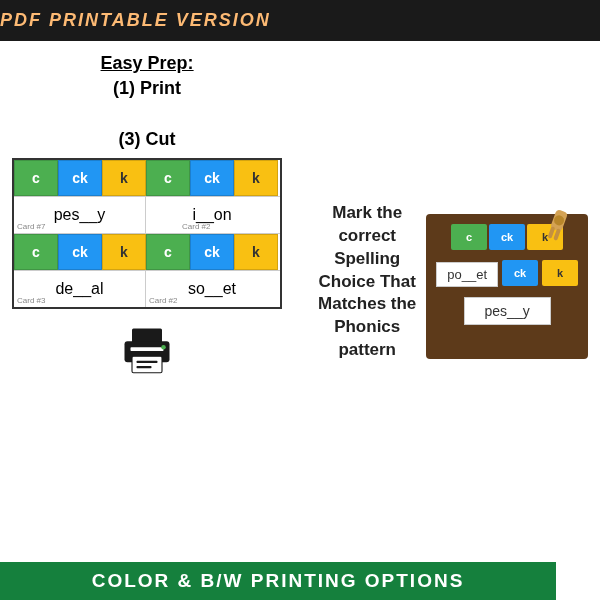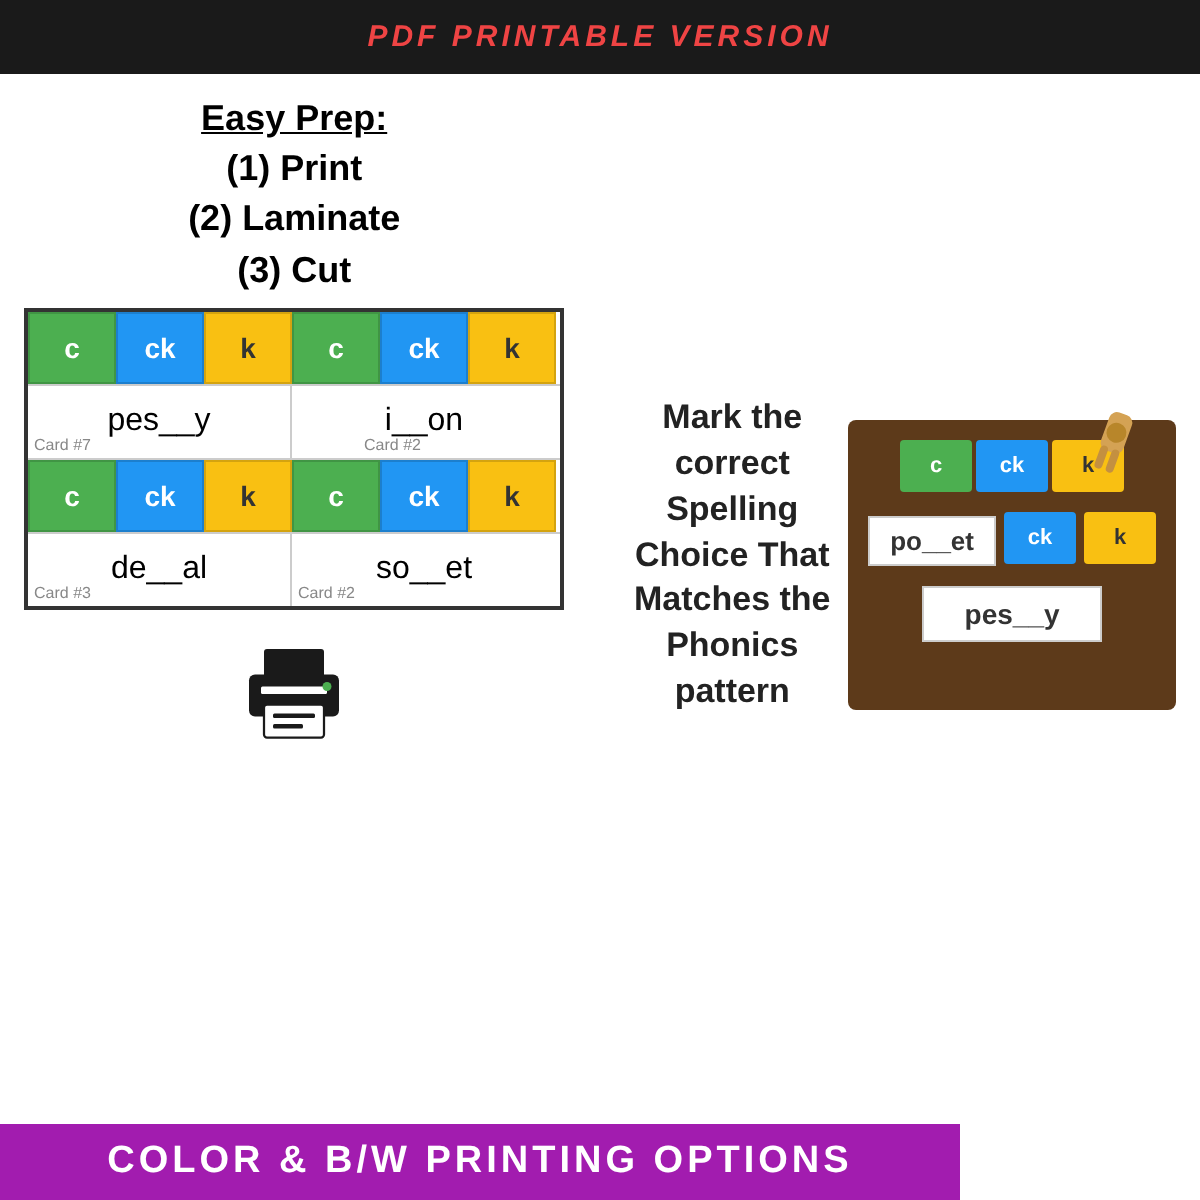--- a/index.html
+++ b/index.html
@@ -7,24 +7,24 @@
       width: 600px;
       height: 600px;
       overflow: hidden;
       font-family: Arial, sans-serif;
       background: #fff;
     }
 
     
     .header {
       background: #1a1a1a;
-      color: #ef4444;
-      text-align: center;
+      color: #fdba74;
+      text-align: left;
       padding: 10px 0;
-      font-size: 15px;
+      font-size: 18px;
       font-weight: bold;
       letter-spacing: 2px;
       font-style: italic;
     }
 
     
     .main {
       display: flex;
       flex-direction: row;
       padding: 10px 12px;
@@ -175,51 +175,50 @@
 
     .mini-word-card {
       background: #fff;
       border: 1px solid #ccc;
       border-radius: 0;
       padding: 3px 8px;
       font-size: 12px;
       color: #333;
       margin-top: 2px;
       text-align: center;
-      font-weight: bold;
     }
 
     
     .footer {
-      background: #a21caf;
+      background: #15803d;
       color: #fff;
       text-align: center;
       padding: 8px 0;
       font-size: 19px;
       font-weight: bold;
       letter-spacing: 2px;
       position: absolute;
       bottom: 0;
-      width: 480px;
+      width: 556px;
     }
   </style>
 </head>
 <body>
 
 <div class="header">
   <span>PDF PRINTABLE VERSION</span>
 </div>
 
 <div class="main">
 
   <div class="left-panel">
     <div class="easy-prep">
       <span class="underline">Easy Prep:</span><br>
       <span>(1) Print</span><br>
-      <span>(2) Laminate</span><br>
+      <br>
       <span>(3) Cut</span>
     </div>
 
     <div class="card-grid">
 
       <div class="card-row">
         <div class="card-cell green">c</div>
         <div class="card-cell blue">ck</div>
         <div class="card-cell yellow">k</div>
         <div class="card-cell green">c</div>

